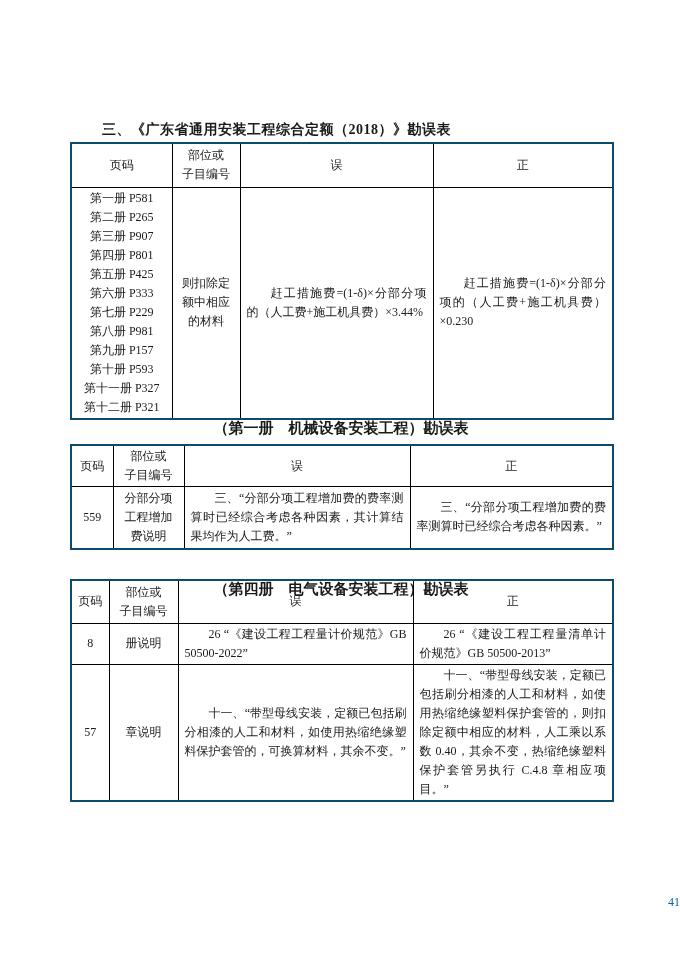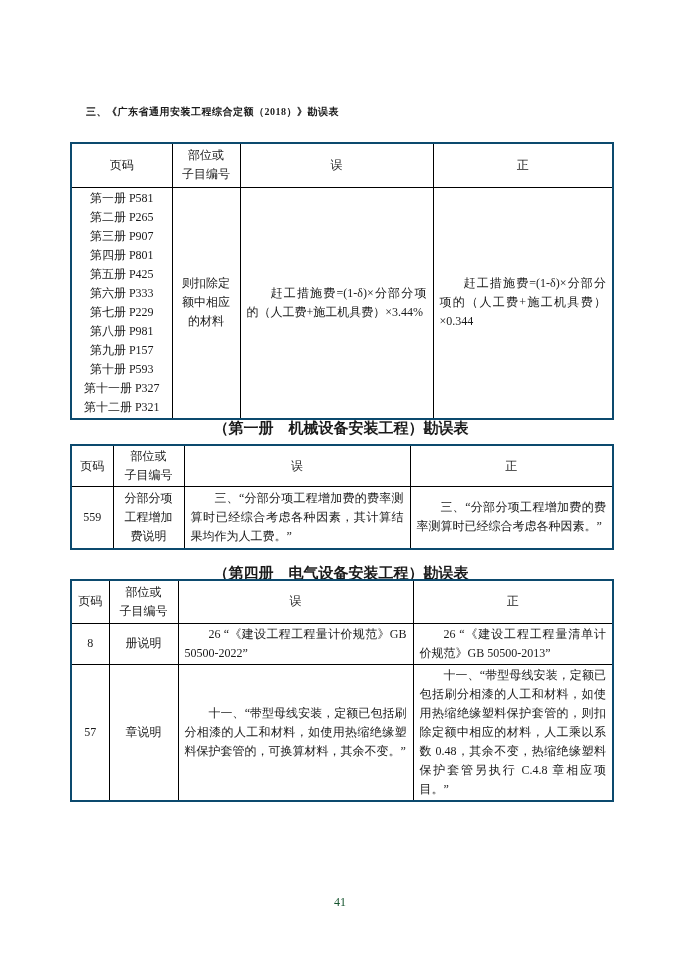--- a/index.html
+++ b/index.html
@@ -2,48 +2,48 @@
 <html><head>
 <meta charset="utf-8">
 <style>
   html,body { margin:0; padding:0; }
   body {
     width:680px; height:962px; background:#ffffff; position:relative;
     font-family:"Liberation Serif","DejaVu Serif",serif; color:#1a1a1a;
     overflow:hidden;
   }
   .main-title {
-    position:absolute; left:86px; top:105px; margin:0;
-    font-size:10px; font-weight:bold; letter-spacing:0.5px; white-space:nowrap;
+    position:absolute; left:86px; top:105px; margin:16px;
+    font-size:14px; font-weight:bold; letter-spacing:0.5px; white-space:nowrap;
   }
   .sub-title {
     position:absolute; left:70px; width:542px; text-align:center;
     font-size:15px; font-weight:bold; margin:0; white-space:nowrap;font-family:Liberation Serif, serif;
   }
   #sub-title-book1 { top:419px; }
-  #sub-title-book4 { top:564px; }
+  #sub-title-book4 { top:580px; }
   table.tbl {
     position:absolute; border-collapse:collapse; table-layout:fixed;
     border:2px solid #0c4a6e;
   }
   #table-general { left:70px; top:142px; width:542px; }
   #table-book1   { left:70px; top:444px; width:542px; }
   #table-book4   { left:70px; top:579px; width:542px; }
   .tbl td {
     border:1px solid #000; font-size:12px; line-height:19px;
     vertical-align:middle; padding:1px 6px; overflow:hidden;
   }
   .c    { text-align:center; padding:1px 2px; }
   .para { text-align:justify; text-indent:2em; }
   .plain{ text-align:left; }
   .pre  { white-space:pre-line; }
   .pages{ line-height:19px; padding:0 2px; }
   .page-number {
-    position:absolute; left:0; top:895px; width:680px; text-align:center;
-    font-size:12px; color:#14532d;
+    position:absolute; left:0; top:895px; width:680px; text-align:right;
+    font-size:12px; color:#0369a1;
   }
 </style>
 </head>
 <body>
 
 <div>
 
   <h1 class="main-title">三、《广东省通用安装工程综合定额（2018）》勘误表</h1>
 
   <table class="tbl" id="table-general">
@@ -69,21 +69,21 @@
 第五册 P425
 第六册 P333
 第七册 P229
 第八册 P981
 第九册 P157
 第十册 P593
 第十一册 P327
 第十二册 P321</td>
         <td class="c">则扣除定额中相应的材料</td>
         <td class="para">赶工措施费=(1-δ)×分部分项的（人工费+施工机具费）×3.44%</td>
-        <td class="para">赶工措施费=(1-δ)×分部分项的（人工费+施工机具费）×0.344</td>
+        <td class="para">赶工措施费=(1-δ)×分部分项的（人工费+施工机具费）×0.230</td>
       </tr>
     </tbody>
   </table>
 
   <h2 class="sub-title" id="sub-title-book1">（第一册　机械设备安装工程）勘误表</h2>
 
   <table class="tbl" id="table-book1">
     <colgroup>
         <col style="width:42px">
         <col style="width:71px">
@@ -129,20 +129,20 @@
       <tr style="height:34px">
         <td class="c">8</td>
         <td class="c">册说明</td>
         <td class="para">26 “《建设工程工程量计价规范》GB 50500-2022”</td>
         <td class="para">26 “《建设工程工程量清单计价规范》GB 50500-2013”</td>
       </tr>
       <tr style="height:104px">
         <td class="c">57</td>
         <td class="c">章说明</td>
         <td class="para">十一、“带型母线安装，定额已包括刷分相漆的人工和材料，如使用热缩绝缘塑料保护套管的，可换算材料，其余不变。”</td>
-        <td class="para">十一、“带型母线安装，定额已包括刷分相漆的人工和材料，如使用热缩绝缘塑料保护套管的，则扣除定额中相应的材料，人工乘以系数 0.48，其余不变，热缩绝缘塑料保护套管另执行 C.4.8 章相应项目。”</td>
+        <td class="para">十一、“带型母线安装，定额已包括刷分相漆的人工和材料，如使用热缩绝缘塑料保护套管的，则扣除定额中相应的材料，人工乘以系数 0.40，其余不变，热缩绝缘塑料保护套管另执行 C.4.8 章相应项目。”</td>
       </tr>
     </tbody>
   </table>
 
   <div class="page-number">41</div>
 
 </div>
 
 </body></html>

